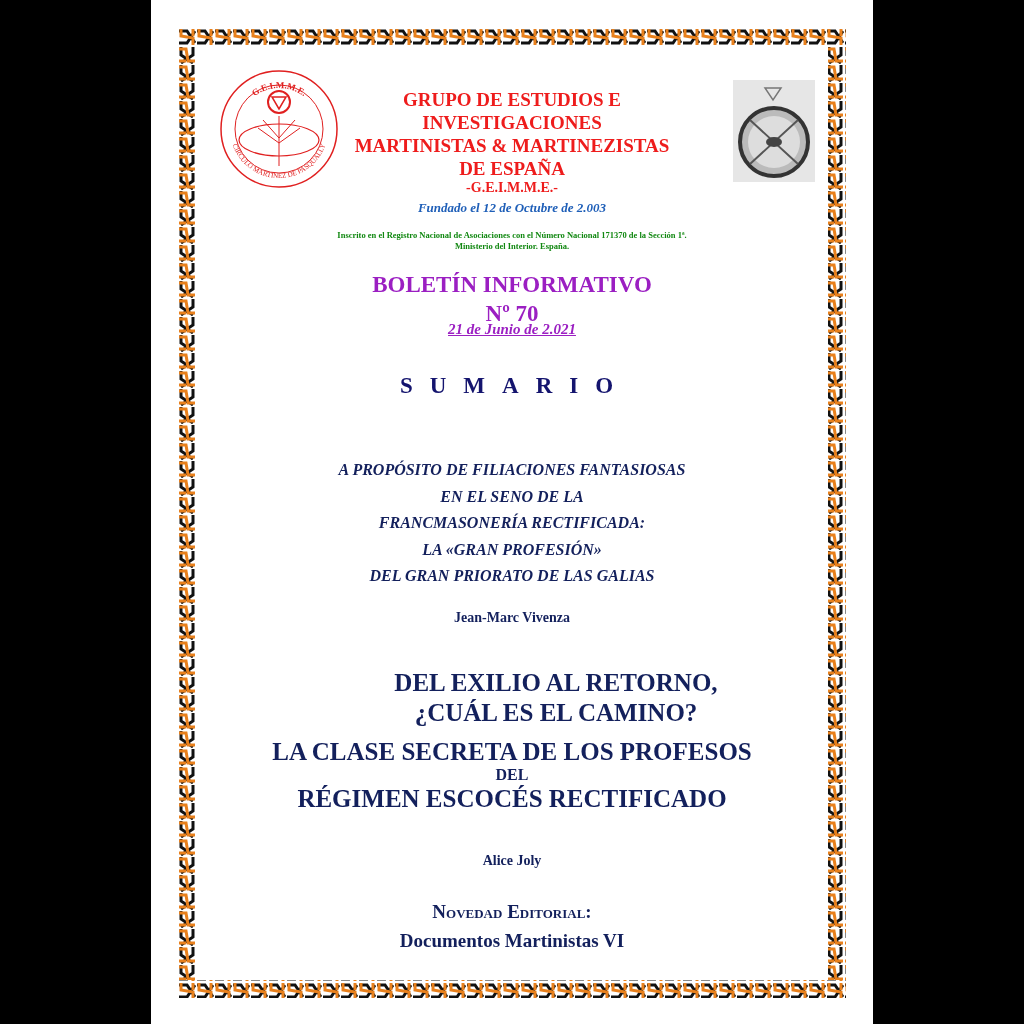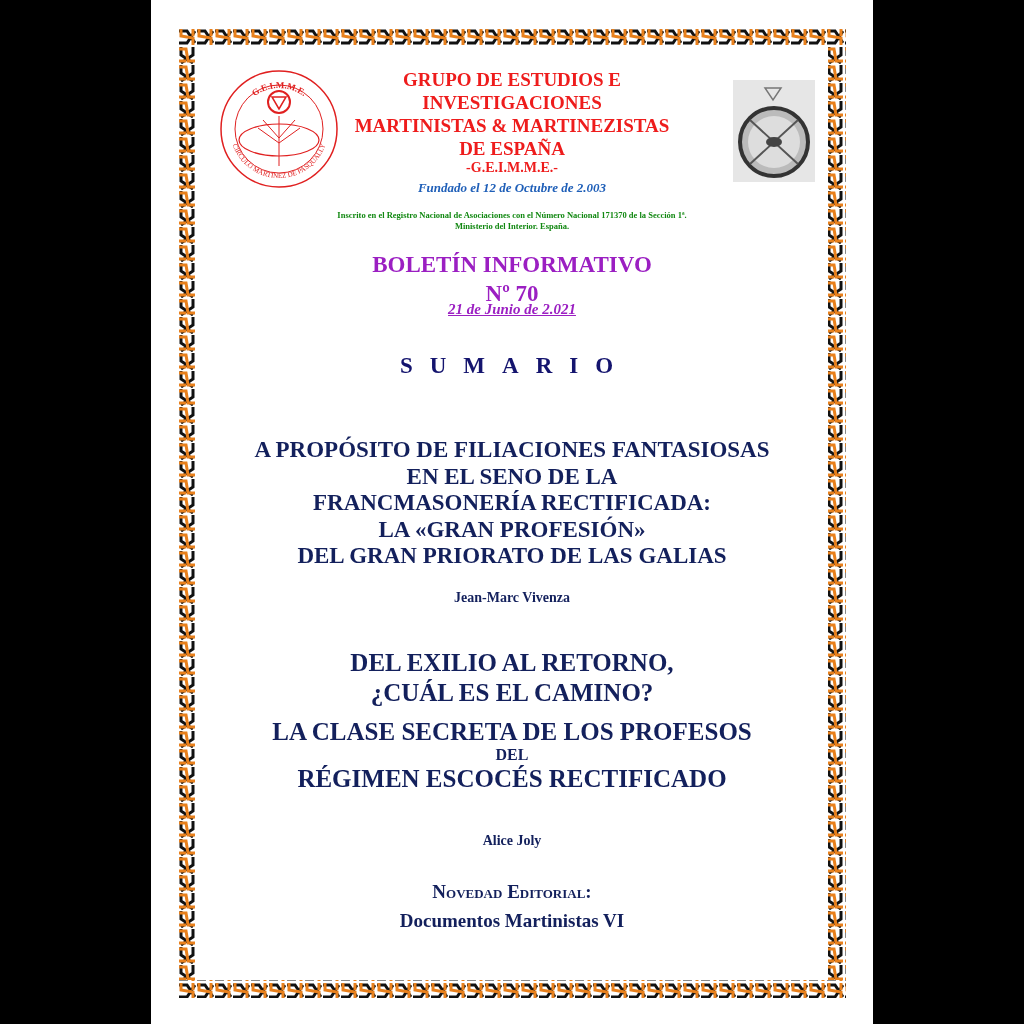--- a/index.html
+++ b/index.html
@@ -1,34 +1,34 @@
 <!DOCTYPE html>
 <html><head>
 <meta charset="utf-8">
 <style>
   html, body { margin:0; padding:0; }
   body { width:1024px; height:1024px; background:#000; position:relative; overflow:hidden;
          font-family:"Liberation Serif", serif; }
   .page { position:absolute; left:151px; top:0; width:722px; height:1024px; background:#fff; }
   .border-pattern { position:absolute; left:27px; top:28px; width:668px; height:970px; pointer-events:none; }
-  .center { position:absolute; left:0; width:722px; text-align:center; }
+  .center { position:absolute; left:0; width:722px; text-align:center;margin-top:20px; }
   .red { color:#ee1c1c; font-weight:bold; }
   .hdr-title { top:68px; font-size:19px; line-height:23px; }
   .hdr-abbr { top:160px; font-size:14px; }
   .hdr-founded { top:180px; font-size:13px; font-style:italic; font-weight:bold; color:#1f5fb8; }
   .registry { top:210px; font-size:8.5px; line-height:11px; font-weight:bold; color:#118811; }
   .bulletin { top:250px; font-size:23px; line-height:29px; color:#9b1fc2; font-weight:bold; }
   .date { top:301px; font-size:15px; font-style:italic; font-weight:bold; color:#9b1fc2; }
   .date span { text-decoration:underline; }
   .sumario { top:353px; font-size:23px; font-weight:bold; color:#14146e; letter-spacing:17px; padding-left:6px; box-sizing:border-box; }
   .navy { color:#13205c; font-weight:bold; }
-  .art1 { top:437px; font-size:23px; line-height:26.5px; }
+  .art1 { top:437px; font-size:16px; line-height:26.5px;font-style:italic; }
   .author { font-size:14px; }
   .auth1 { top:590px; }
-  .art2 { top:648px; font-size:25px; line-height:30px; }
+  .art2 { top:648px; font-size:25px; line-height:30px;padding-left:44px; }
   .art3 { top:718px; font-size:25px; line-height:27px; }
   .art3 .small { font-size:16px; line-height:20px; display:block; }
   .auth2 { top:833px; }
   .novedad { top:877px; font-size:19px; line-height:29px; }
   .novedad .sc { font-variant: small-caps; }
   .logo-left { position:absolute; left:67px; top:68px; width:122px; height:122px; }
   .logo-right { position:absolute; left:582px; top:80px; width:82px; height:102px; }
 </style>
 </head>
 <body>

